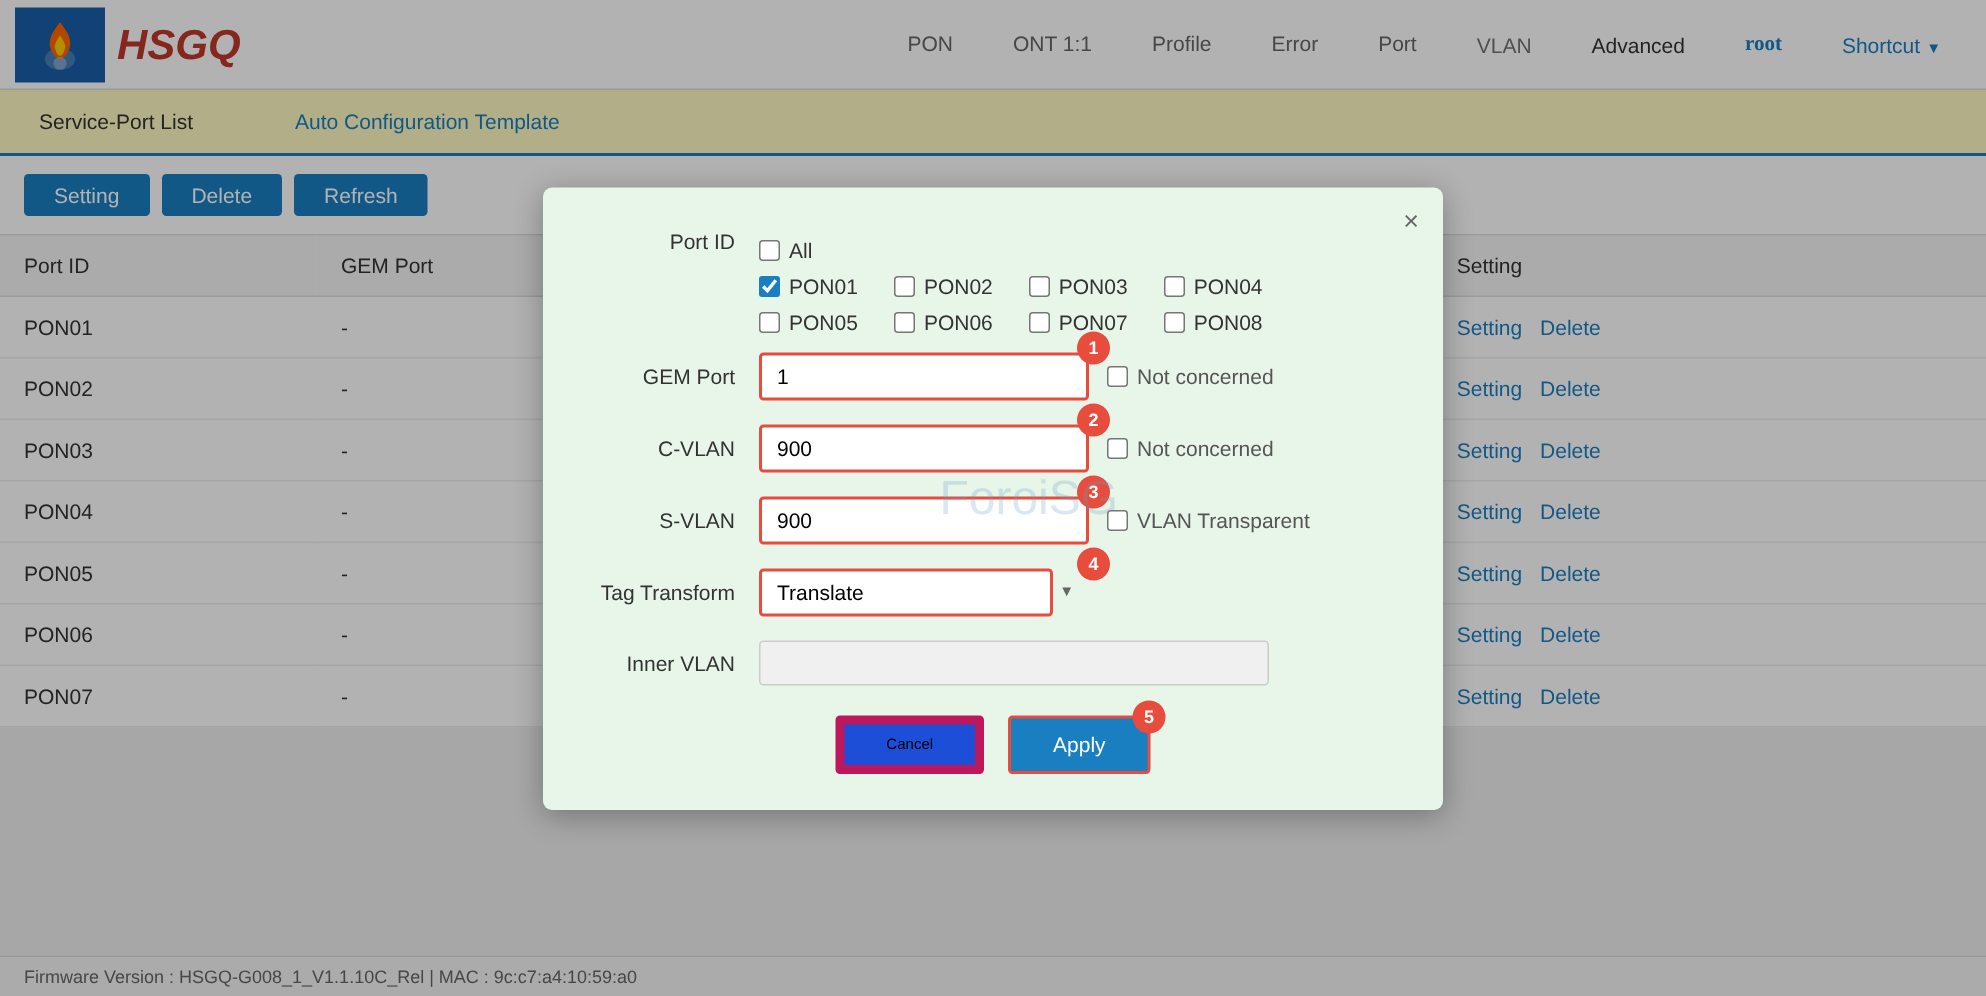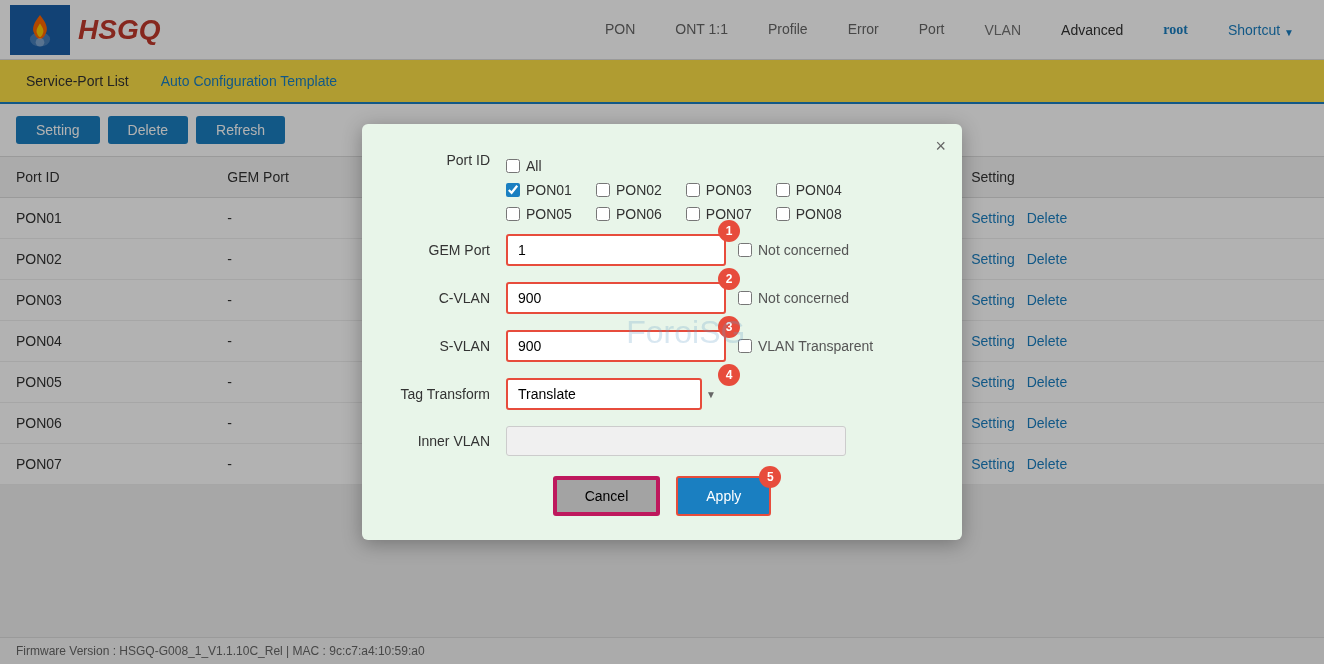--- a/index.html
+++ b/index.html
@@ -13,21 +13,21 @@
     .logo-text { color: #c0392b; font-size: 28px; font-weight: bold; font-style: italic; }
     .nav-tabs { display: flex; gap: 0; flex: 1; justify-content: flex-end; align-items: center; }
     .nav-tab { padding: 8px 20px; color: #666; cursor: pointer; font-size: 14px; border-bottom: 2px solid transparent; }
     .nav-tab-vlan { padding: 8px 20px; color: #737373; }
     .nav-tab-advanced { padding: 8px 20px; color: #333; }
     .nav-user { padding: 8px 20px; color: #1a7fc1; font-weight: bold; font-family: Liberation Serif, serif; }
     .nav-shortcut { padding: 8px 20px; color: #1a7fc1; display: flex; align-items: flex-end; gap: 4px; cursor: pointer; }
     .chevron { font-size: 10px; }
 
     
-    .sub-nav { display: flex; align-items: center; background: #fde047; border-bottom: 2px solid #1a7fc1; height: 44px; padding: 0 10px; }
+    .sub-nav { display: flex; align-items: center; background: #fef9c3; border-bottom: 2px solid #1a7fc1; height: 44px; padding: 0 10px; gap: 36px; }
     .sub-tab { padding: 10px 16px; color: #333; cursor: pointer; font-size: 14px; }
     .sub-tab-link { color: #1a7fc1; cursor: pointer; padding: 10px 16px; }
 
     
     .toolbar { display: flex; align-items: center; gap: 8px; padding: 12px 16px; background: #fff; }
     .btn-blue { background: #1a7fc1; color: #fff; border: none; padding: 6px 20px; border-radius: 3px; cursor: pointer; font-size: 14px; }
 
     
     .table-area { background: #fff; }
     .data-table { width: 100%; border-collapse: collapse; }
@@ -59,21 +59,21 @@
     .port-id-label { width: 120px; text-align: right; padding-right: 16px; color: #333; font-size: 14px; padding-top: 4px; }
     .port-row { display: flex; gap: 24px; align-items: center; }
     .pon-check { display: flex; align-items: center; gap: 6px; font-size: 14px; color: #333; cursor: pointer; }
     .pon-check input { width: 14px; height: 14px; }
 
     
     .watermark { position: absolute; top: 50%; left: 50%; transform: translate(-30%, -50%); color: rgba(100,160,200,0.25); font-size: 32px; font-weight: normal; white-space: nowrap; pointer-events: none; z-index: 50; }
 
     
     .modal-footer { display: flex; justify-content: center; gap: 16px; margin-top: 20px; }
-    .btn-cancel { padding: 8px 28px; border: 4px solid #be185d; background: #a3a3a3; border-radius: 3px; cursor: pointer; font-size: 14px; }
+    .btn-cancel { padding: 8px 28px; border: 6px solid #be185d; background: #1d4ed8; border-radius: 3px; cursor: pointer; font-size: 10px; }
     .btn-apply { padding: 8px 28px; border: 2px solid #e74c3c; background: #1a7fc1; color: #fff; border-radius: 3px; cursor: pointer; font-size: 14px; position: relative; }
     .btn-apply .badge-5 { position: absolute; top: -14px; right: -14px; width: 22px; height: 22px; border-radius: 50%; background: #e74c3c; color: #fff; font-size: 12px; font-weight: bold; display: flex; align-items: center; justify-content: center; }
 
     
     .input-with-badge { position: relative; display: inline-block; }
     .input-badge { position: absolute; top: -14px; right: -14px; width: 22px; height: 22px; border-radius: 50%; background: #e74c3c; color: #fff; font-size: 12px; font-weight: bold; display: flex; align-items: center; justify-content: center; }
   </style>
 </head>
 <body>
 

